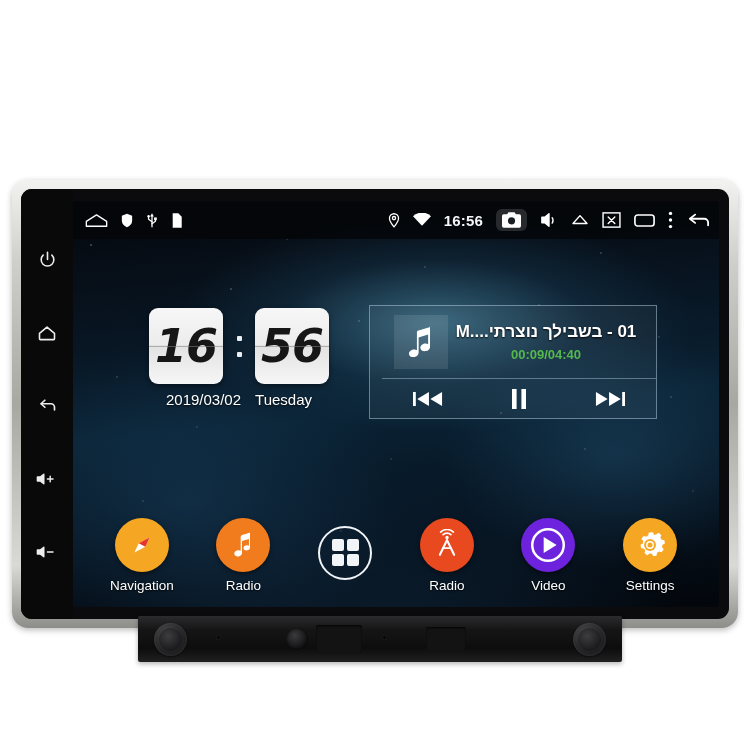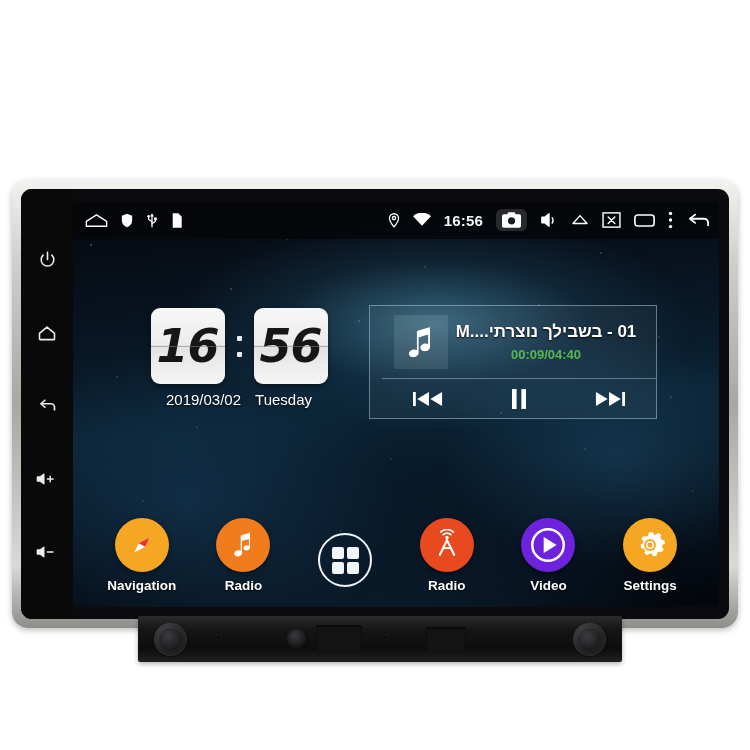--- a/index.html
+++ b/index.html
@@ -83,21 +83,21 @@
   .sb-right{ display:flex; align-items:center; gap:13px; margin-left:auto; }
   .sb-ico{ display:flex; align-items:center; justify-content:center; }
   #sb-time{ color:#f4f6f8; font-size:15px; font-weight:bold; letter-spacing:.2px; }
   #sb-camera{
     background:rgba(255,255,255,.14); border-radius:6px;
     padding:3px 6px; display:flex; align-items:center; justify-content:center;
   }
 
   
   #clock-widget{ position:absolute; left:76px; top:107px; width:180px; }
-  .flip-row{ display:flex; align-items:center; justify-content:center; gap:12px; }
+  .flip-row{ display:flex; align-items:center; justify-content:space-between; gap:6px; }
   .flip-card{
     width:74px; height:76px; border-radius:9px; position:relative;
     background:linear-gradient(180deg,#f7f7f7 0%,#ececec 48%,#e2e2e2 49%,#f6f6f6 100%);
     box-shadow:0 2px 5px rgba(0,0,0,.45);
     display:flex; align-items:center; justify-content:center;
     overflow:hidden;
   }
   .flip-card::after{
     content:""; position:absolute; left:0; right:0; top:50%; height:1px;
     background:rgba(130,130,130,.55);
@@ -134,23 +134,22 @@
   #track-time{ color:#55b84d; font-size:13px; margin-top:5px; font-weight:bold; }
   #music-controls{
     height:41px; border-top:1px solid rgba(190,215,235,.42);
     display:flex; align-items:center; justify-content:space-around;
   }
   .mc-btn{ display:flex; align-items:center; justify-content:center; width:56px; height:30px; }
 
   
   #dock{
     position:absolute; left:0; right:0; bottom:14px;
-    display:flex; justify-content:space-around; align-items:flex-end;
+    display:flex; justify-content:space-around; align-items:center;
     padding:0 18px;
-    font-weight:bold;
   }
   .app{ width:74px; display:flex; flex-direction:column; align-items:center; }
   .app-circle{
     width:54px; height:54px; border-radius:50%;
     display:flex; align-items:center; justify-content:center;
     box-shadow:0 2px 5px rgba(0,0,0,.45);
   }
   .app-label{
     margin-top:6px; color:#ffffff; font-size:13.5px;
     text-shadow:0 1px 2px rgba(0,0,0,.9); white-space:nowrap;

